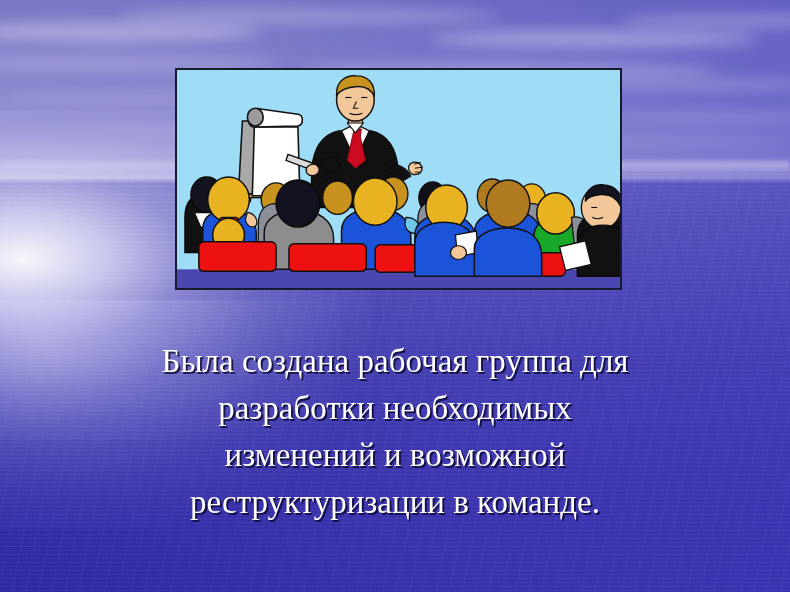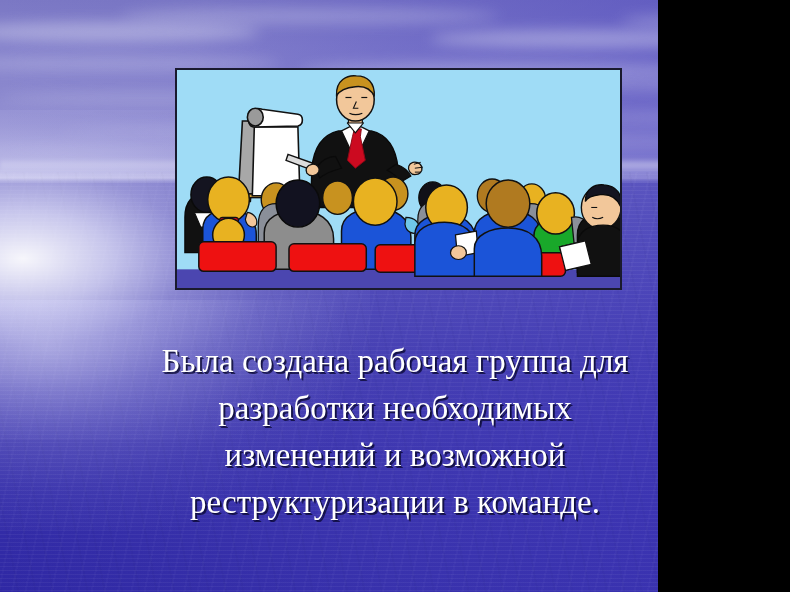--- a/index.html
+++ b/index.html
@@ -2,21 +2,21 @@
 <html><head>
 <meta charset="utf-8">
 <style>
   html, body {
     margin: 0;
     padding: 0;
     background: #000;
   }
   #slide {
     position: relative;
-    width: 658px;
+    width: 790px;
     height: 592px;
     overflow: hidden;
     font-family: "Liberation Sans", sans-serif;
   }
 
   
   .bg-base {
     position: absolute;
     inset: 0;
     background: linear-gradient(to bottom,

